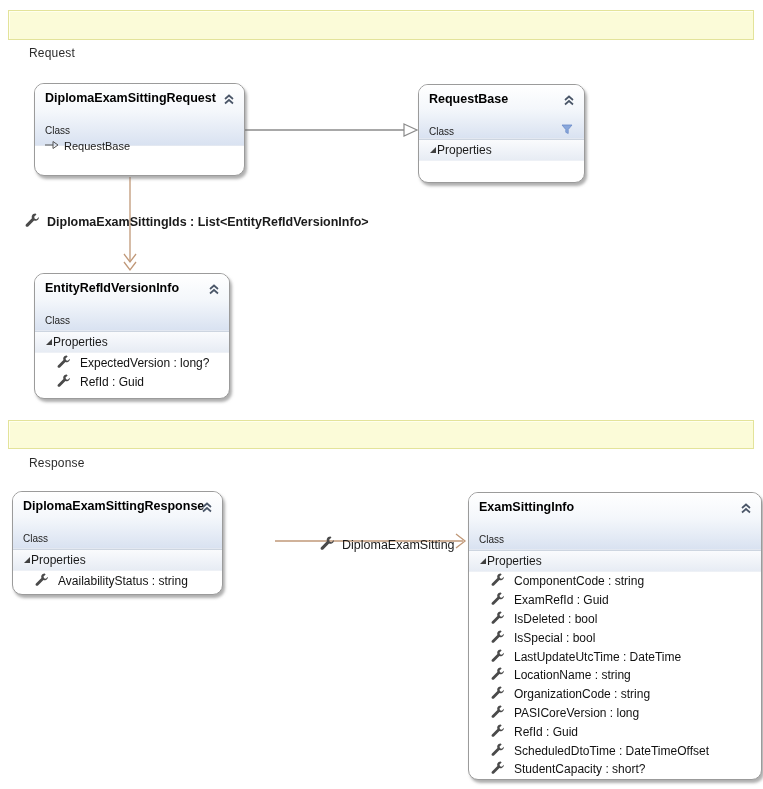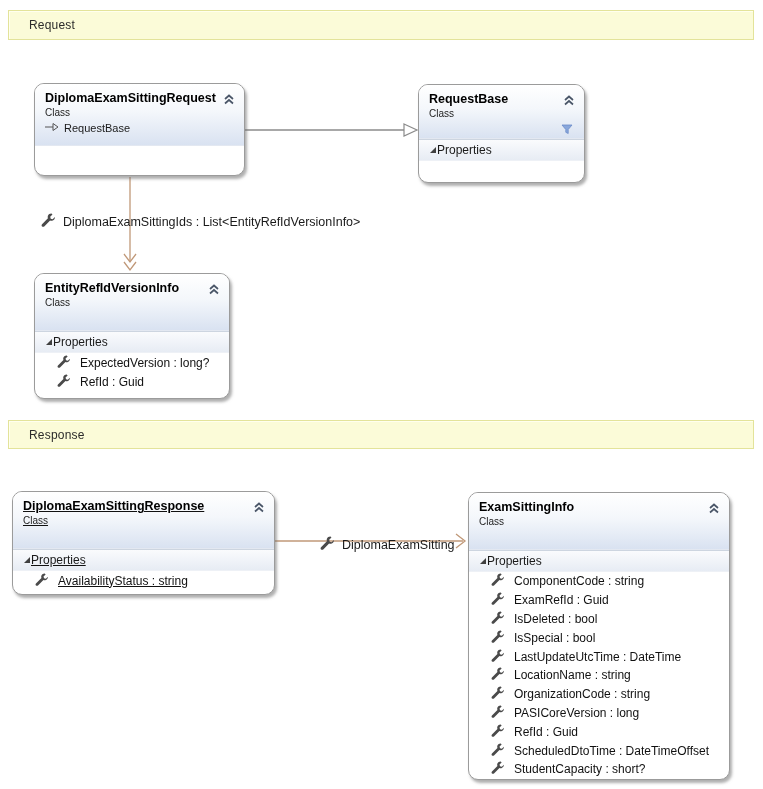--- a/index.html
+++ b/index.html
@@ -10,42 +10,42 @@
   
   .banner{
     position:absolute;left:8px;width:746px;
     background:var(--banner-fill);
     border:1px solid var(--banner-border);
     box-shadow:inset 1px 1px 0 #ffffee;
     box-sizing:border-box;
   }
   .banner-label{
     padding-left:20px;font-size:12px;color:#2b2b2b;letter-spacing:.2px;
-    display:block;line-height:28px;
+    display:block;line-height:28px;margin-top:28px;
   }
   
   #connectors{position:absolute;left:0;top:0;width:763px;height:789px;}
   .assoc-stroke{stroke:var(--association-line);fill:none;stroke-width:1.3;}
   .inherit-stroke{stroke:var(--inheritance-line);fill:none;stroke-width:1.3;}
   .inherit-head{fill:#ffffff;stroke:var(--inheritance-line);stroke-width:1.2;}
   
   .cls{
     position:absolute;box-sizing:border-box;background:#fff;
     border:1px solid #9b9b9b;border-radius:10px;
     box-shadow:2px 3px 3px rgba(110,110,110,.55);
     overflow:hidden;
   }
   .cls-header{
     position:relative;box-sizing:border-box;
     background:linear-gradient(180deg,#ffffff 0%,#f4f7fb 45%,var(--header-gradient-end) 100%);
     border-bottom:1px solid #e3e8f1;
     padding:7px 10px 0 10px;
   }
   .cls-title{font-size:12.5px;font-weight:bold;color:#000;white-space:nowrap;}
-  .cls-kind{font-size:10px;color:#222;margin-top:2px;}
+  .cls-kind{font-size:10px;color:#222;margin-top:20px;}
   .cls-base{display:flex;align-items:center;gap:5px;margin-top:4px;font-size:11px;color:#1a1a1a;}
   .collapse-btn{position:absolute;top:7px;right:9px;width:12px;height:11px;cursor:pointer;}
   .filter-btn{position:absolute;right:11px;bottom:6px;width:12px;height:11px;cursor:pointer;}
   .cls-section{
     box-sizing:border-box;display:flex;align-items:center;
     padding-left:10px;height:22px;
     border-top:1px solid #cdd5e0;
     background:linear-gradient(180deg,#fafbfd 0%,#e7ecf4 100%);
     border-bottom:1px solid #eef1f6;
     font-size:12px;color:#1a1a1a;
@@ -172,21 +172,21 @@
     <div class="cls-member">
       <span class="icon">
         <svg width="13" height="13" viewBox="0 0 16 16">
             <path fill="#4a4a4a" d="M12 .6C10.2.5 8.6 1.5 7.9 3.1c-.4 1-.4 2.1 0 3L1.2 12.8c-.7.7-.7 1.8 0 2.5.7.7 1.8.7 2.5 0l6.7-6.7c.9.4 2 .4 3 0 1.6-.7 2.6-2.3 2.5-4.1l-2.6 2.6-2.2-.6-.6-2.2L13.1 1.7 12 .6z"></path>
           </svg>
       </span>
       <span>RefId : Guid</span>
     </div>
   </div>
 
-  <div class="cls" style="left:12px;top:491px;width:263px;height:104px;text-decoration:underline;">
+  <div class="cls" style="left:12px;top:491px;width:211px;height:104px;">
     <div class="cls-header" style="height:57px;">
       <div class="cls-title">DiplomaExamSittingResponse</div>
       <div class="cls-kind">Class</div>
       <span class="collapse-btn icon">
         <svg width="12" height="11" viewBox="0 0 12 11">
             <polyline points="2,5 6,1.5 10,5" fill="none" stroke="#4a5668" stroke-width="1.7"></polyline>
             <polyline points="2,9.5 6,6 10,9.5" fill="none" stroke="#4a5668" stroke-width="1.7"></polyline>
           </svg>
       </span>
     </div>
@@ -201,21 +201,21 @@
     <div class="cls-member">
       <span class="icon">
         <svg width="13" height="13" viewBox="0 0 16 16">
             <path fill="#4a4a4a" d="M12 .6C10.2.5 8.6 1.5 7.9 3.1c-.4 1-.4 2.1 0 3L1.2 12.8c-.7.7-.7 1.8 0 2.5.7.7 1.8.7 2.5 0l6.7-6.7c.9.4 2 .4 3 0 1.6-.7 2.6-2.3 2.5-4.1l-2.6 2.6-2.2-.6-.6-2.2L13.1 1.7 12 .6z"></path>
           </svg>
       </span>
       <span>AvailabilityStatus : string</span>
     </div>
   </div>
 
-  <div class="cls cls5" style="left:468px;top:492px;width:262px;height:288px;">
+  <div class="cls cls5" style="left:468px;top:492px;width:294px;height:288px;">
     <div class="cls-header" style="height:57px;">
       <div class="cls-title">ExamSittingInfo</div>
       <div class="cls-kind">Class</div>
       <span class="collapse-btn icon">
         <svg width="12" height="11" viewBox="0 0 12 11">
             <polyline points="2,5 6,1.5 10,5" fill="none" stroke="#4a5668" stroke-width="1.7"></polyline>
             <polyline points="2,9.5 6,6 10,9.5" fill="none" stroke="#4a5668" stroke-width="1.7"></polyline>
           </svg>
       </span>
     </div>
@@ -288,21 +288,21 @@
       <span>ScheduledDtoTime : DateTimeOffset</span>
     </div>
     <div class="cls-member">
       <span class="icon"><svg width="13" height="13" viewBox="0 0 16 16">
             <path fill="#4a4a4a" d="M12 .6C10.2.5 8.6 1.5 7.9 3.1c-.4 1-.4 2.1 0 3L1.2 12.8c-.7.7-.7 1.8 0 2.5.7.7 1.8.7 2.5 0l6.7-6.7c.9.4 2 .4 3 0 1.6-.7 2.6-2.3 2.5-4.1l-2.6 2.6-2.2-.6-.6-2.2L13.1 1.7 12 .6z"></path>
           </svg></span>
       <span>StudentCapacity : short?</span>
     </div>
   </div>
 
-  <div class="assoc-label" style="left:41px;top:213px;">
+  <div class="assoc-label" style="left:25px;top:213px;font-weight:bold;">
     <span class="icon">
       <svg width="14" height="14" viewBox="0 0 16 16">
           <path fill="#4a4a4a" d="M12 .6C10.2.5 8.6 1.5 7.9 3.1c-.4 1-.4 2.1 0 3L1.2 12.8c-.7.7-.7 1.8 0 2.5.7.7 1.8.7 2.5 0l6.7-6.7c.9.4 2 .4 3 0 1.6-.7 2.6-2.3 2.5-4.1l-2.6 2.6-2.2-.6-.6-2.2L13.1 1.7 12 .6z"></path>
         </svg>
     </span>
     <span>DiplomaExamSittingIds : List&lt;EntityRefIdVersionInfo&gt;</span>
   </div>
 
   <div class="assoc-label" style="left:320px;top:509px;margin-top:27px;">
     <span class="icon">

